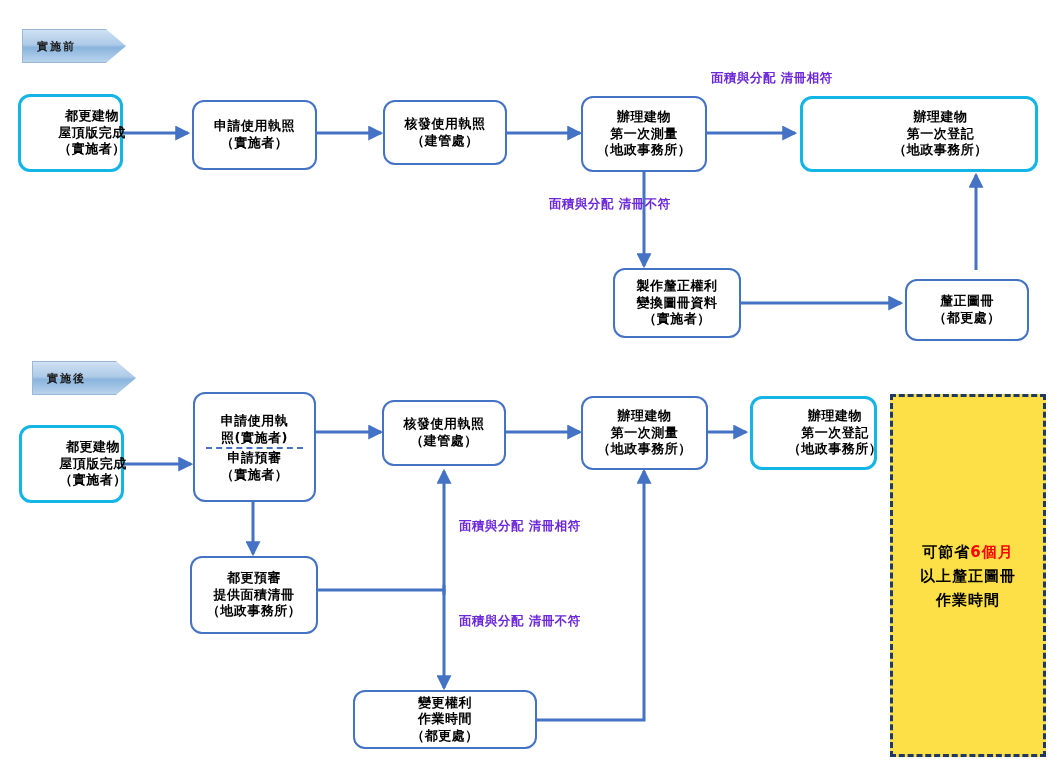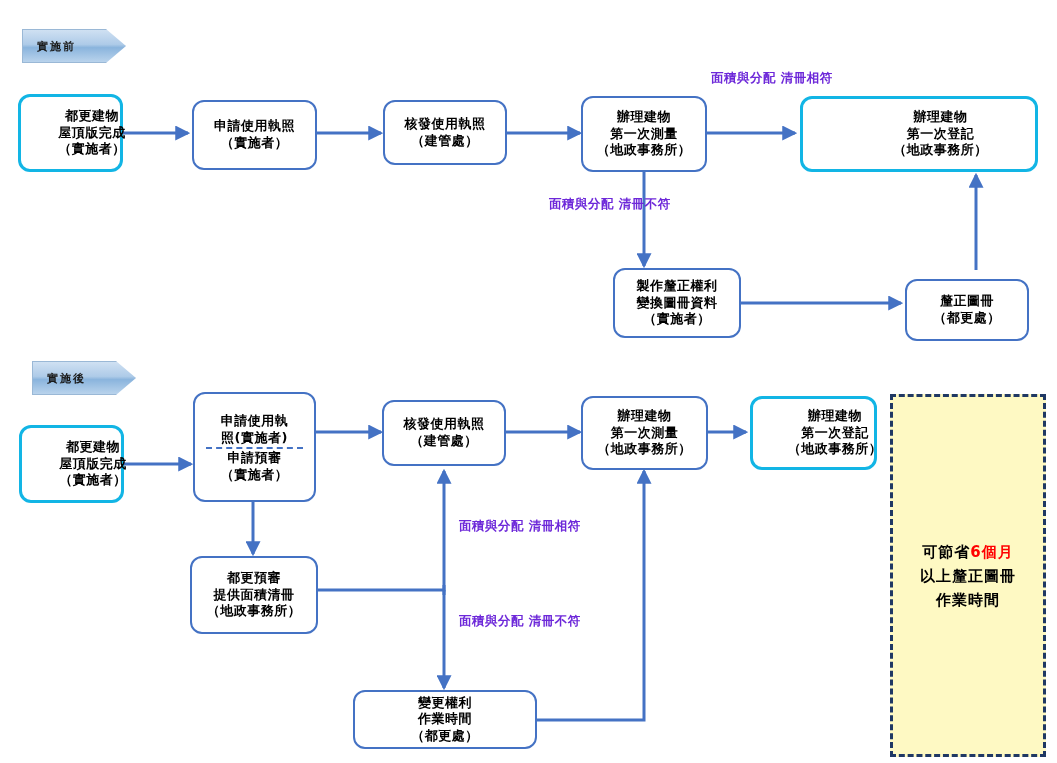--- a/index.html
+++ b/index.html
@@ -72,21 +72,21 @@
     width: 82%;
     border-top: 2px dashed #4472C4;
     height: 0;
     margin: 1px 0;
   }
   
   .callout {
     position: absolute;
     box-sizing: border-box;
     border: 3px dashed #1F3864;
-    background: #fef9c3;
+    background: #fde047;
     display: flex;
     align-items: center;
     justify-content: center;
     text-align: center;
     font-size: 15px;
     font-weight: bold;
     color: #000000;
     line-height: 1.6;
     letter-spacing: 1px;
     z-index: 2;

